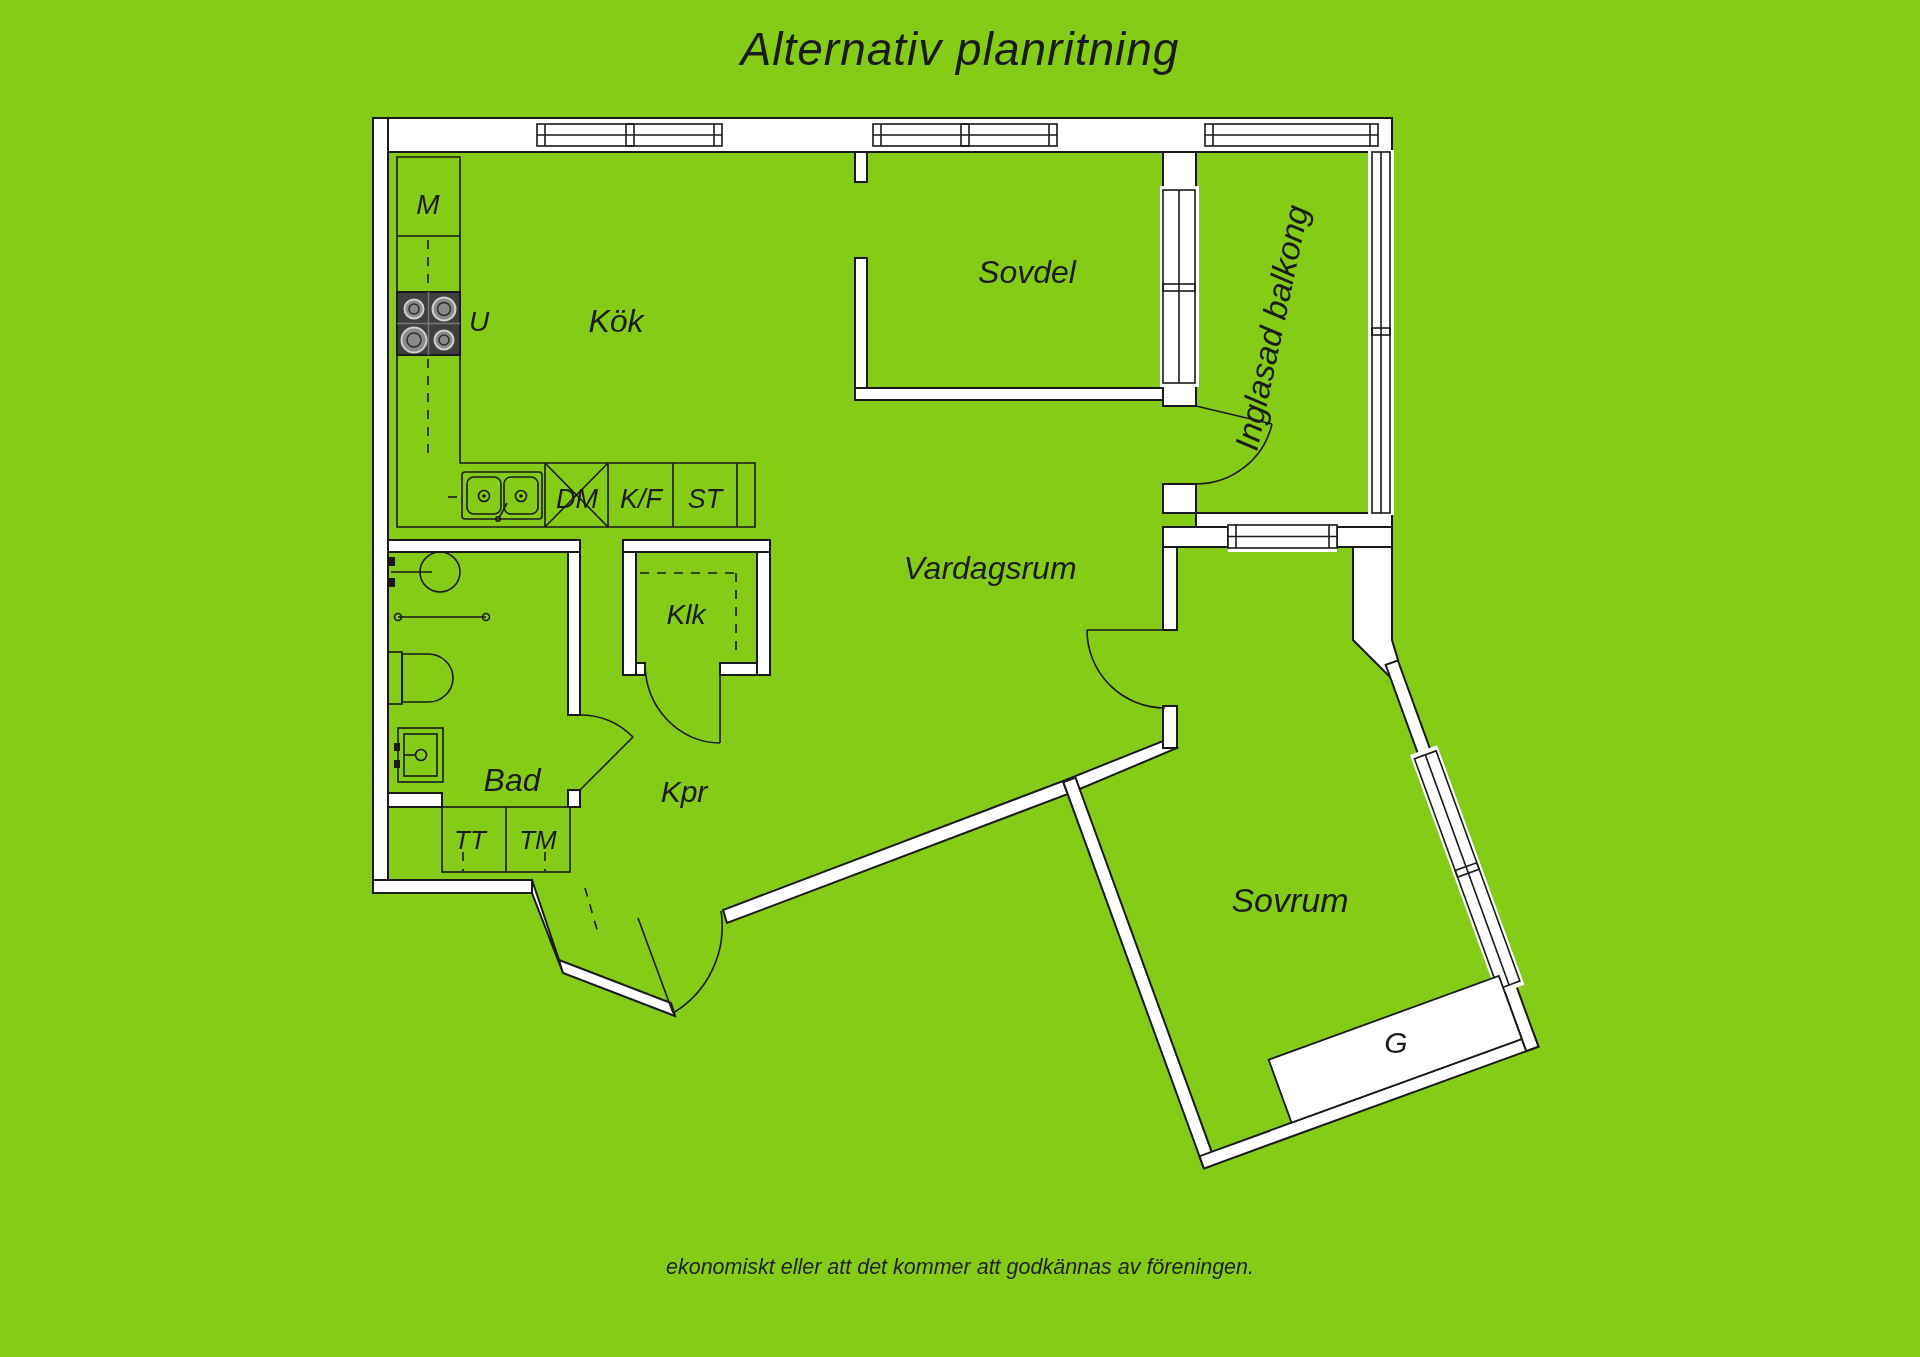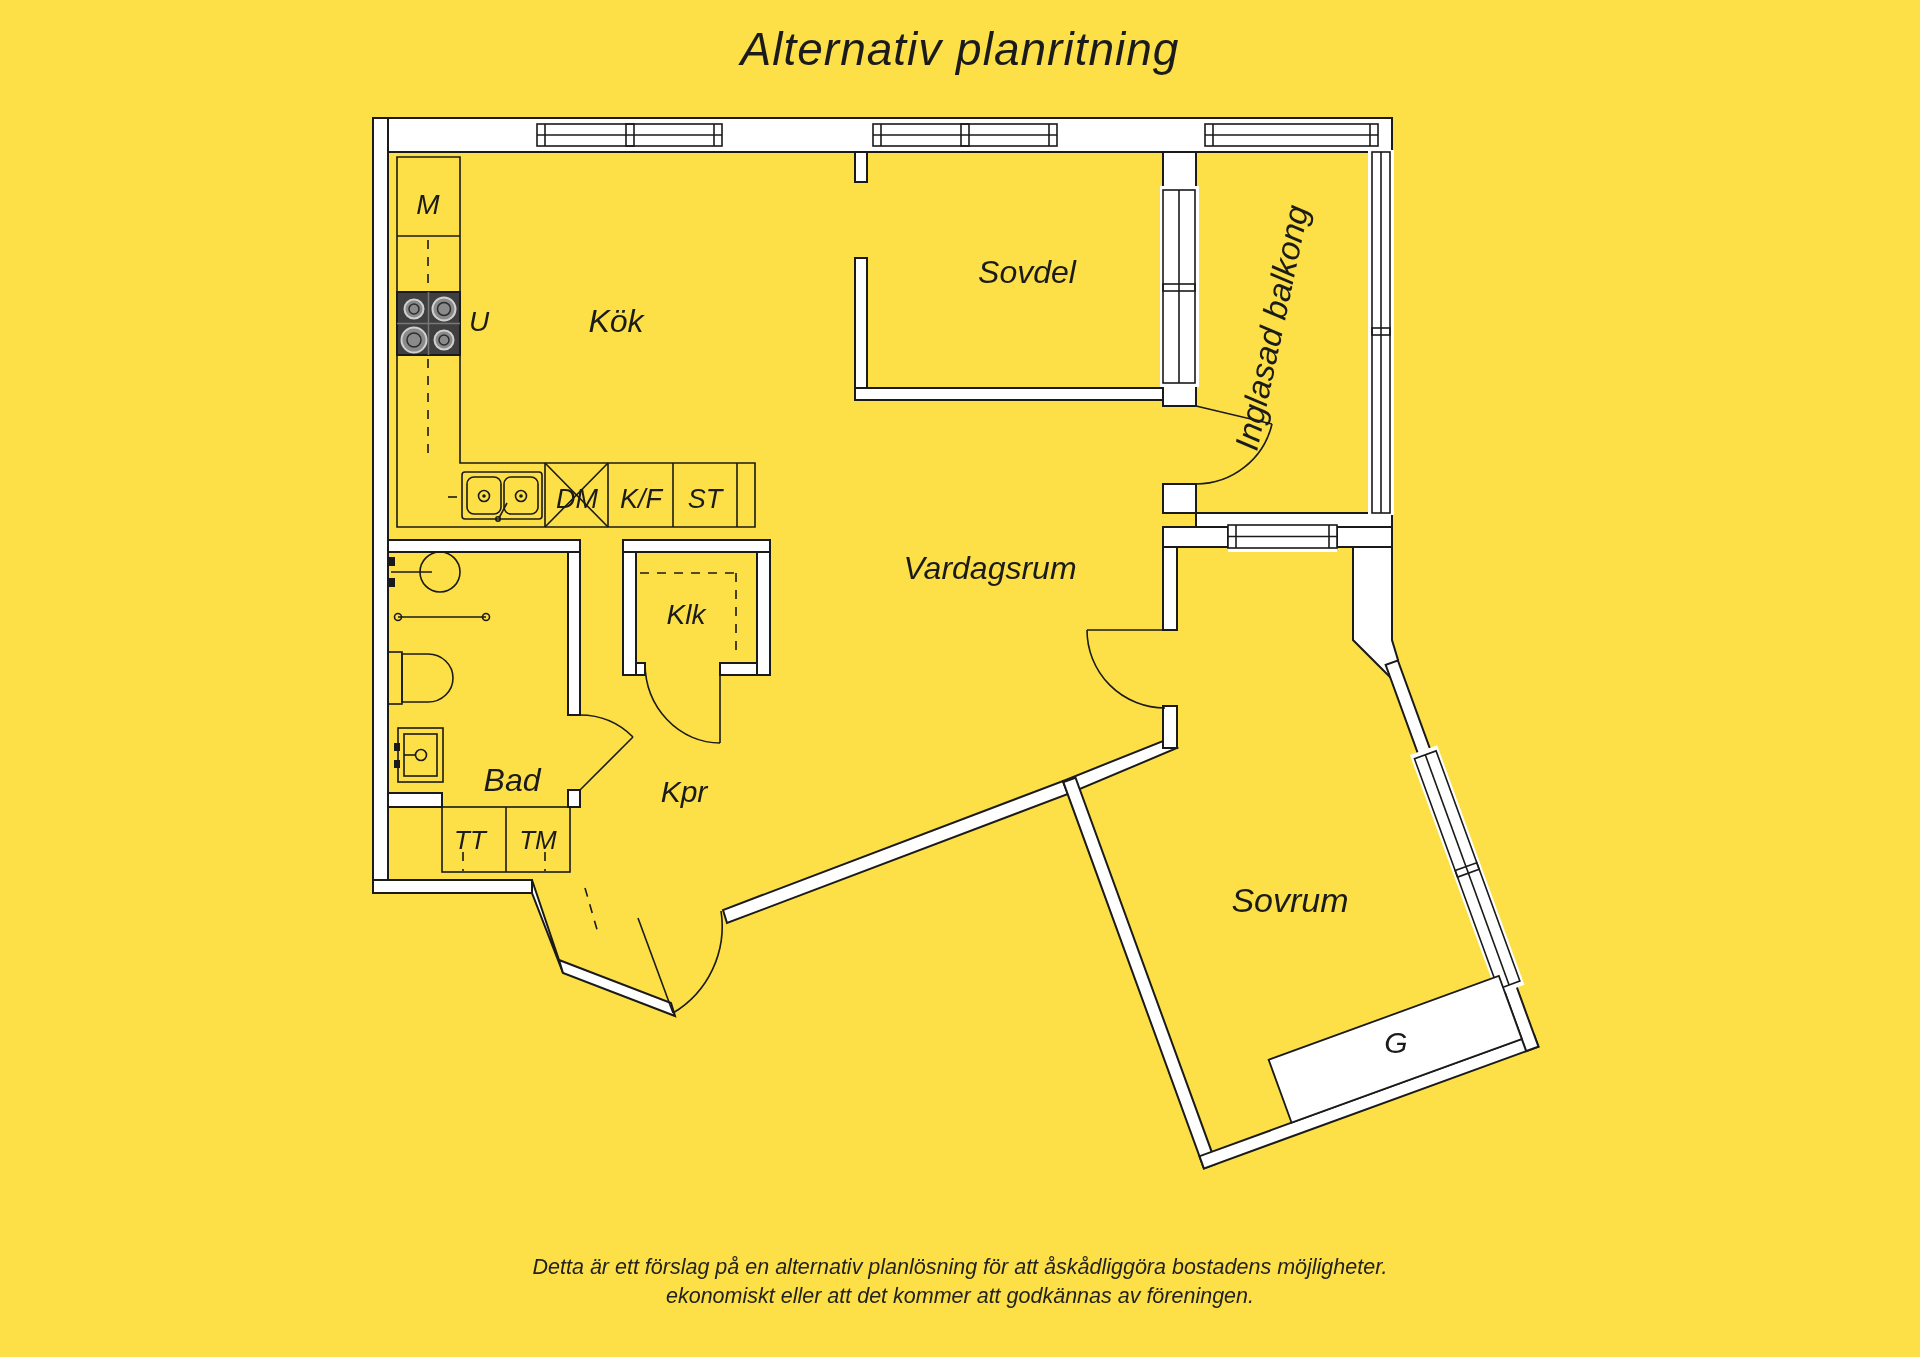--- a/index.html
+++ b/index.html
@@ -1,16 +1,16 @@
 <!DOCTYPE html>
 <html><head>
 <meta charset="utf-8">
 <style>
   html,body{margin:0;padding:0;background:#fff;}
-  .canvas{position:relative;width:1920px;height:1357px;background:#fde047;overflow:hidden;
+  .canvas{position:relative;width:1920px;height:1357px;background:#84cc16;overflow:hidden;
           font-family:"Liberation Sans", sans-serif;}
   .plan-title{position:absolute;top:22px;left:0;width:100%;text-align:center;
               font-style:italic;font-weight:400;font-size:46px;color:#1b1b1b;letter-spacing:1px;}
   .disclaimer{position:absolute;top:1253px;left:0;width:100%;text-align:center;
               font-style:italic;font-size:21.5px;line-height:29px;color:#222;}
   svg{position:absolute;left:0;top:0;}
   svg text{font-family:"Liberation Sans", sans-serif;font-style:italic;fill:#1b1b1b;}
   .wall{fill:#ffffff;stroke:#1a1a1a;stroke-width:2;}
   .thin{fill:none;stroke:#1a1a1a;stroke-width:1.6;}
   .dash{fill:none;stroke:#1a1a1a;stroke-width:1.6;stroke-dasharray:9 8;}
@@ -252,17 +252,16 @@
       <text x="512" y="791" font-size="32">Bad</text>
       <text x="684" y="802" font-size="30">Kpr</text>
       <text x="470" y="849" font-size="26">TT</text>
       <text x="538" y="849" font-size="26">TM</text>
       <text x="1290" y="912" font-size="34">Sovrum</text>
       <text x="1396" y="1053" font-size="30">G</text>
     </g>
   </svg>
 
   <div class="disclaimer">
-    <div>Detta är ett förslag på en alternativ planlösning för att åskådliggöra bostadens möjligheter.</div>
     <div>ekonomiskt eller att det kommer att godkännas av föreningen.</div>
   </div>
 
 </div>
 
 </body></html>

